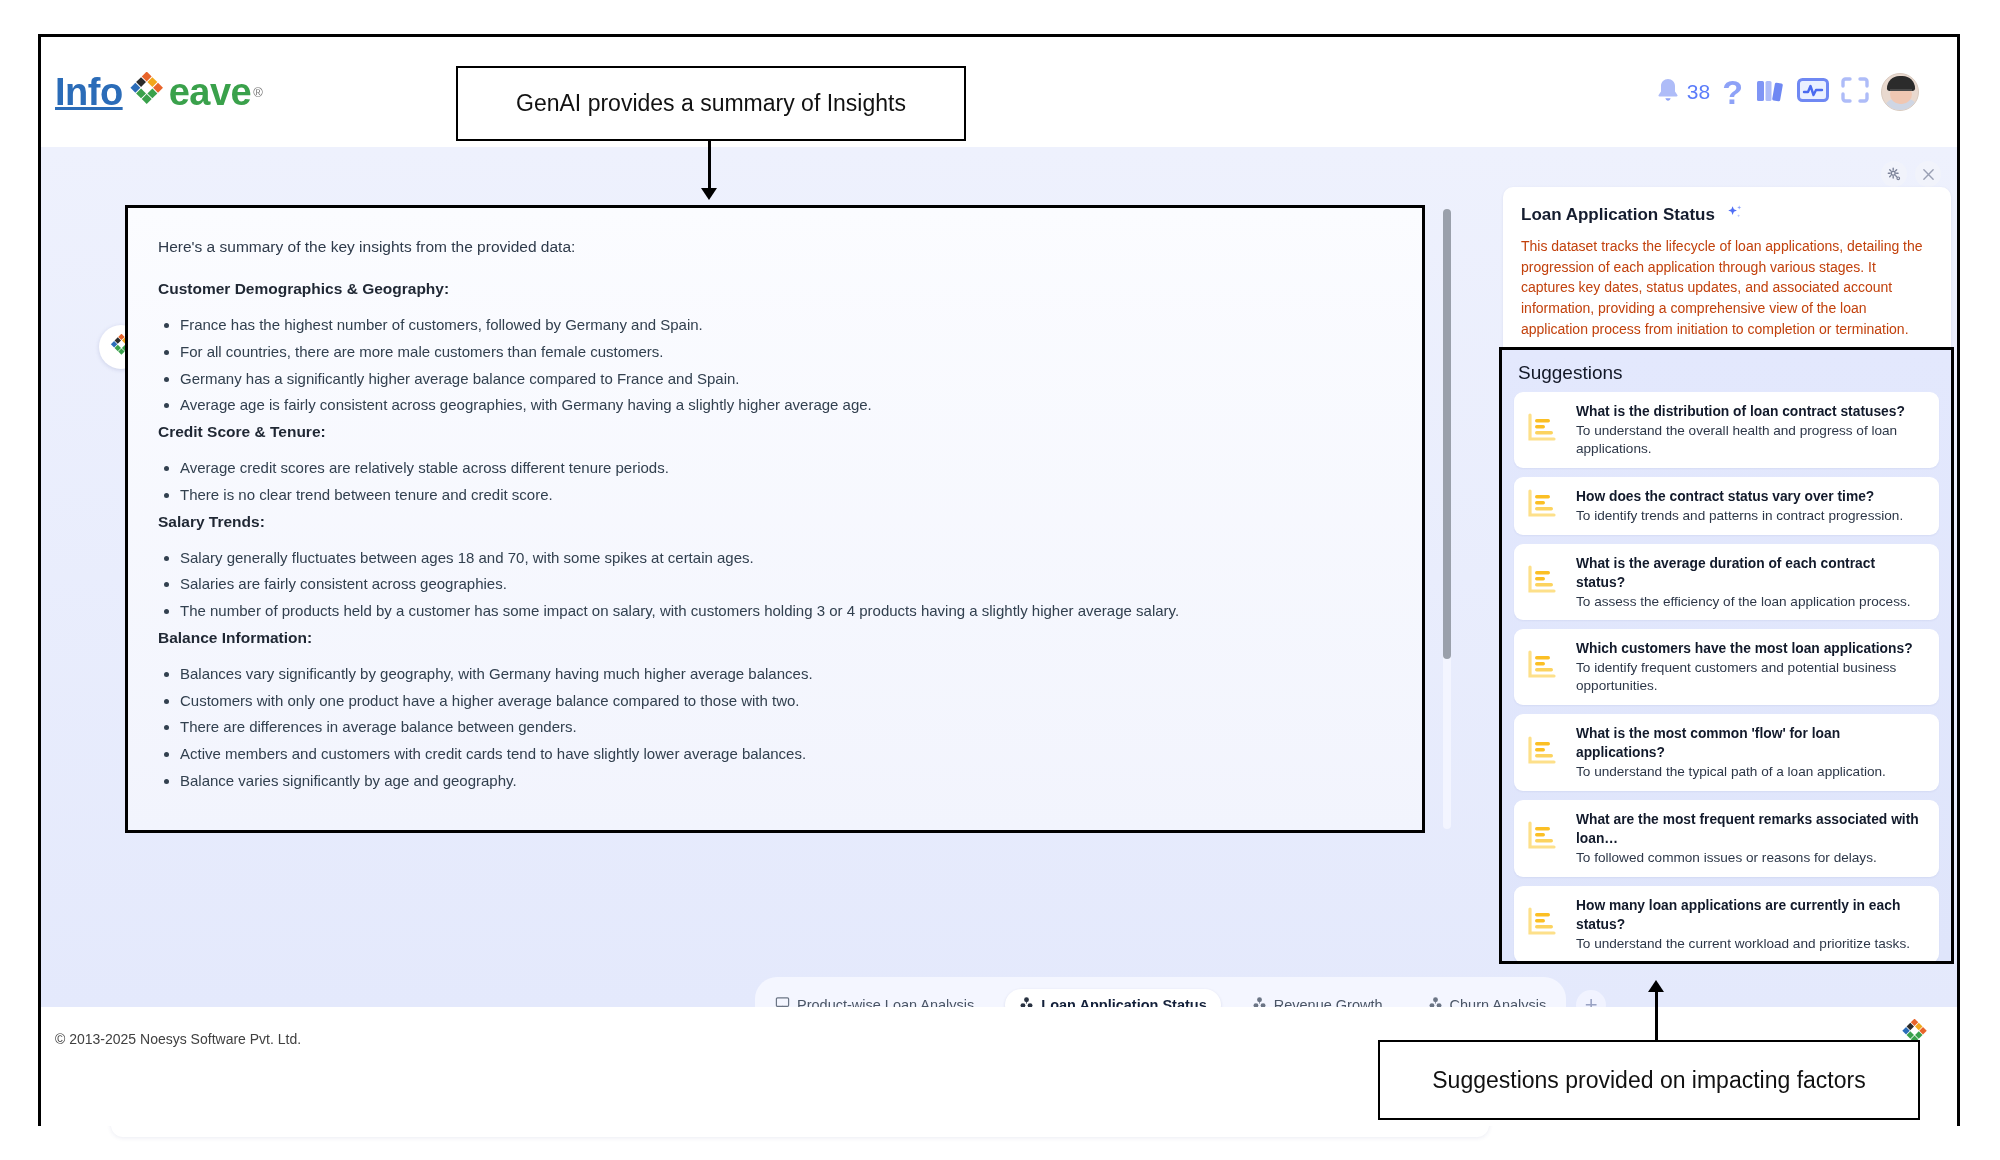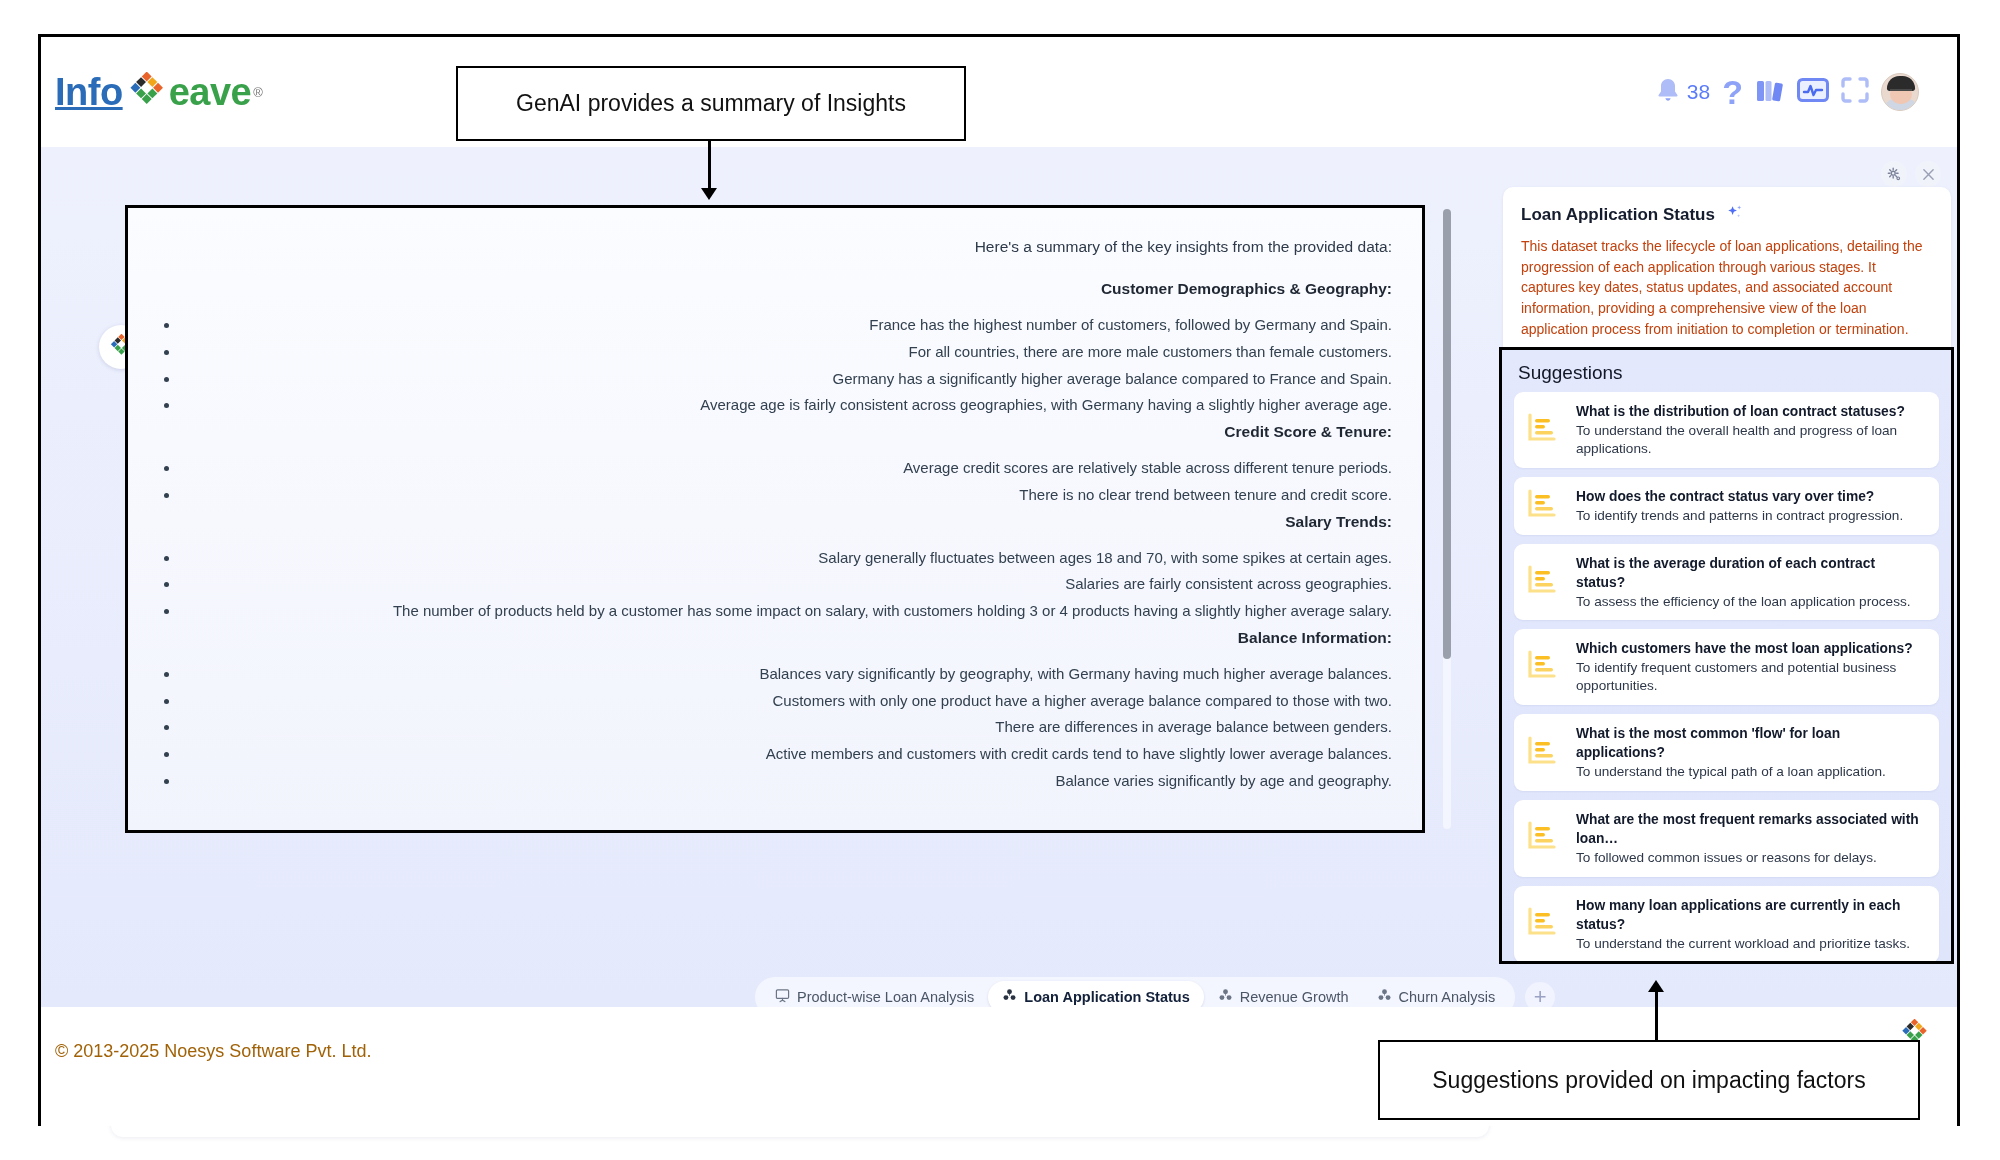--- a/index.html
+++ b/index.html
@@ -75,21 +75,20 @@
     background: #fff; box-shadow: 0 1px 4px rgba(60,70,140,.18);
     display:flex; align-items:center; justify-content:center;
   }
   #answer-card {
     position: absolute; left: 70px; top: 48px;
     width: 1300px; height: 628px;
     background: linear-gradient(180deg,#fbfcff 0%, #f2f4fd 100%);
     border: 3px solid #000;
     padding: 26px 30px 10px 30px;
     overflow: hidden;
-    text-align: right;
   }
   .ans-intro { font-size: 15.5px; color: #2e3a4a; margin: 4px 0 24px 0; }
   .ans-h { font-size: 15.5px; font-weight: 700; color: #1f2733; margin: 22px 0 18px 0; }
   .ans-h:first-of-type { margin-top: 0; }
   .ans-list { margin: 0 0 0 0; padding-left: 22px; }
   .ans-list li { font-size: 15px; color: #32404f; margin-bottom: 8px; line-height: 1.25; }
 
   #chat-scrollbar {
     position: absolute; left: 1388px; top: 52px;
     width: 8px; height: 620px;
@@ -99,22 +98,22 @@
     position:absolute; left:0; top:0; width:8px; height:450px;
     background:#9aa0ab; border-radius:5px;
   }
 
   
   #tab-bar {
     position: absolute; left: 700px; top: 820px;
     display: flex; align-items: center; gap: 0;
   }
   #tab-pills {
-    display:flex; align-items:center; gap: 0;
-    background: #f4f6ff; border-radius: 22px; padding: 4px 6px;
+    display:flex; align-items:center; gap: 17px;
+    background: #f4f6ff; border-radius: 22px; padding: 12px 6px;
   }
   .tab-pill {
     display:flex; align-items:center; gap: 7px;
     padding: 7px 14px; border-radius: 20px;
     font-size: 14.5px; color: #4a5566; cursor: pointer; white-space: nowrap;
   }
   .tab-pill.active { background:#fff; color:#13203a; font-weight: 600; box-shadow: 0 1px 3px rgba(40,50,110,.14); }
   #tab-add {
     width: 30px; height: 30px; border-radius: 50%;
     background:#f1f3ff; color:#9aa3c4; font-size: 22px;
@@ -193,22 +192,22 @@
   .sugg-q { font-size: 13.8px; font-weight: 700; color:#121a2b; line-height: 1.3; }
   .sugg-a { font-size: 13.6px; color:#2d3748; line-height: 1.32; margin-top: 1px; }
 
   
   #app-footer {
     position:absolute; left: 0; top: 970px;
     width: 100%; height: 119px;
     background:#fff;
   }
   #copyright {
-    position:absolute; left: 14px; top: 34px;
-    font-size: 18px; color:#a16207;
+    position:absolute; left: 14px; top: 24px;
+    font-size: 14px; color:#404040;
   }
   #footer-mark { position:absolute; right: 28px; top: 12px; }
 
   
   .callout {
     position: absolute;
     border: 2.5px solid #000; background:#fff;
     display:flex; align-items:center; justify-content:center;
     font-size: 23px; color:#111;
     font-family: "Liberation Sans", sans-serif;

